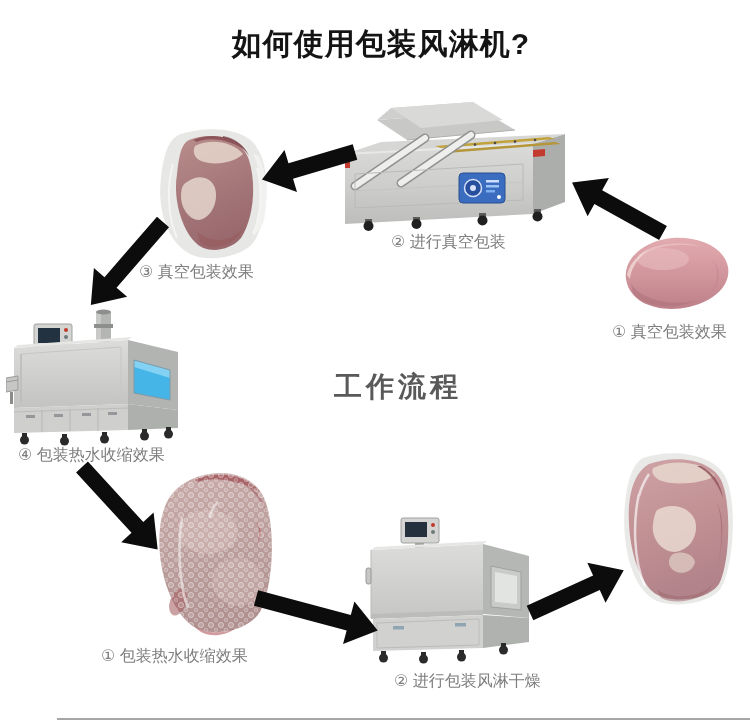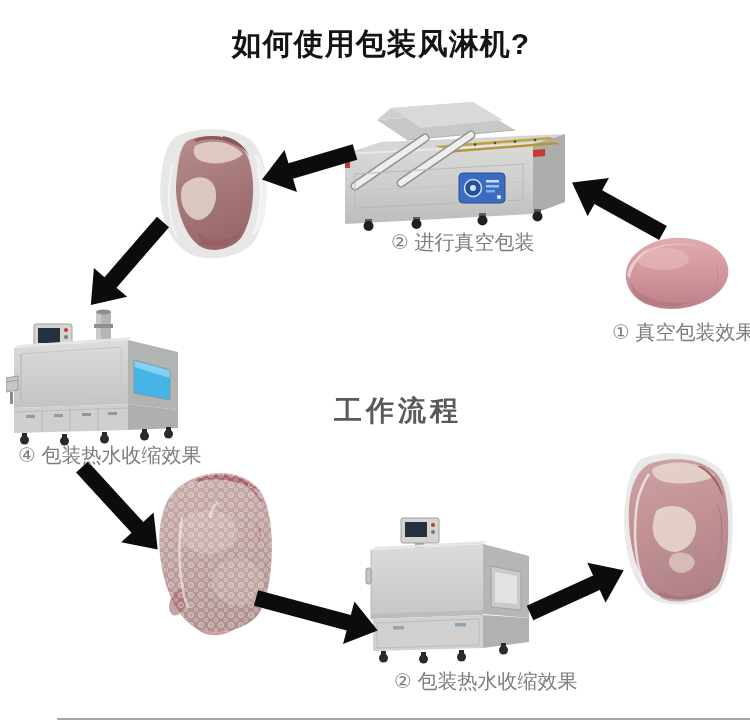--- a/index.html
+++ b/index.html
@@ -7,24 +7,24 @@
     position:relative;width:750px;height:726px;background:#ffffff;overflow:hidden;
     font-family:"Liberation Sans","DejaVu Sans",sans-serif;
     padding-left:12px;
   }
   .title{
     position:absolute;left:0;right:0;top:24px;margin:0;text-align:center;
     font-size:30px;font-weight:bold;color:#141414;letter-spacing:1px;
   }
   .section-title{
     position:absolute;left:334px;top:368px;font-size:28px;font-weight:bold;
-    color:#595959;letter-spacing:4px;white-space:nowrap;margin-top:24px;
+    color:#595959;letter-spacing:4px;white-space:nowrap;
   }
   .label{
-    position:absolute;color:#7d7d7d;font-size:20px;line-height:22px;white-space:nowrap;
+    position:absolute;color:#7d7d7d;font-size:16px;line-height:22px;white-space:nowrap;
   }
   .art{position:absolute;}
   .arrows{position:absolute;left:0;top:0;pointer-events:none;}
   .bottom-rule{position:absolute;left:57px;top:718px;width:693px;height:2px;background:#a6a6a6;}
 </style>
 </head>
 <body>
 
 <div class="canvas">
 
@@ -295,20 +295,22 @@
         <polygon points="0,-8 96,-8 96,-22 126,0 96,22 96,8 0,8"></polygon>
       </g>
       <g transform="translate(530,613) rotate(-24.5)">
         <polygon points="0,-8 73,-8 73,-22 103,0 73,22 73,8 0,8"></polygon>
       </g>
     </g>
   </svg>
 
   <div class="label" style="left:391px;top:231px">② 进行真空包装</div>
   <div class="label" style="left:612px;top:321px">① 真空包装效果</div>
+  <div class="label" style="left:139px;top:261px">③ 真空包装效果</div>
   <div class="label" style="left:18px;top:444px">④ 包装热水收缩效果</div>
-  <div class="label" style="left:394px;top:670px">② 包装热水收缩效果</div>
+  <div class="label" style="left:101px;top:645px">① 包装热水收缩效果</div>
+  <div class="label" style="left:394px;top:670px">② 进行包装风淋干燥</div>
 
   <div class="section-title">工作流程</div>
 
   <div class="bottom-rule"></div>
 
 </div>
 
 </body></html>

